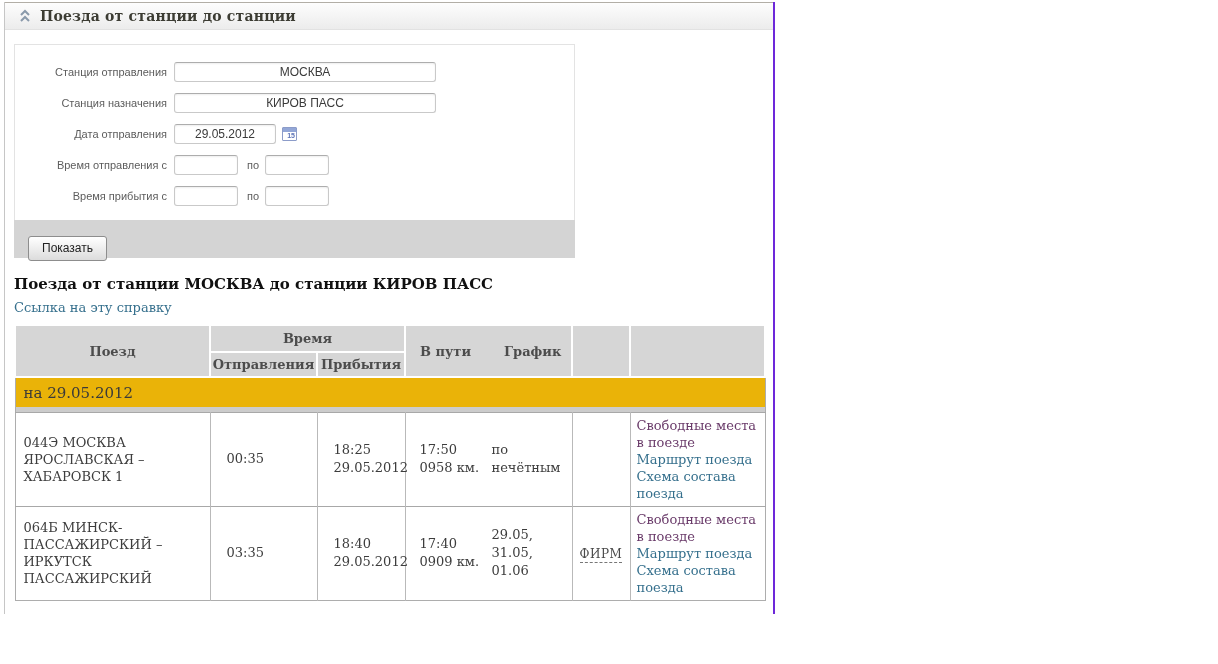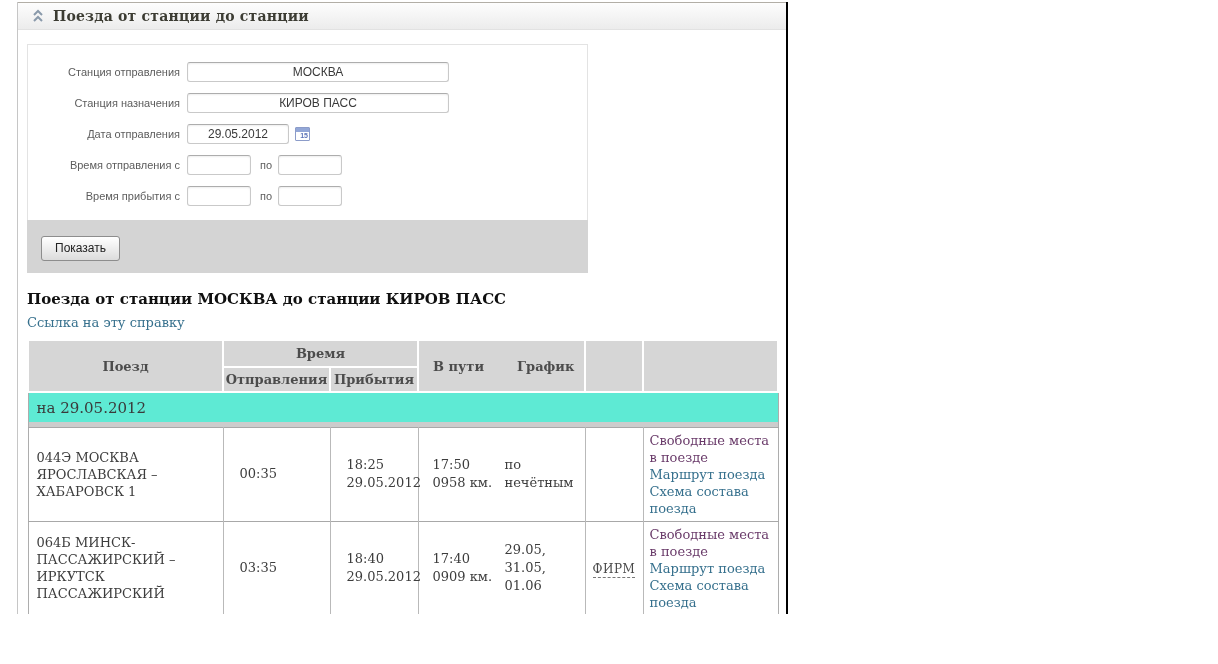--- a/index.html
+++ b/index.html
@@ -1,21 +1,21 @@
 <!DOCTYPE html>
 <html><head>
 <meta charset="utf-8">
 <style>
   * { margin:0; padding:0; box-sizing:border-box; }
   html,body { width:1218px; height:664px; background:#fff; font-family:"Liberation Sans", sans-serif; }
   .page { position:relative; width:1218px; height:664px; background:#fff; overflow:hidden; }
 
   .content {
-    position:absolute; left:17px; top:2px; width:771px; height:612px;
-    border-left:1px solid #c6c6c6; border-right:2px solid #000000;
+    position:absolute; left:4px; top:2px; width:771px; height:612px;
+    border-left:1px solid #c6c6c6; border-right:2px solid #6d28d9;
     background:#fff; overflow:hidden;
   }
 
   
   .topbar {
     height:28px; border-top:1px solid #b2aea6; border-bottom:1px solid #e2e2e2;
     background:linear-gradient(#fdfdfd,#ececec);
     display:flex; align-items:center; padding-left:14px;
   }
   .topbar .chev { width:12px; height:14px; margin-right:9px; cursor:pointer; }
@@ -39,21 +39,21 @@
   .tb-date { width:102px; }
   .tb-time { width:64px; }
   .po { font-size:11px; color:#5c5c5c; margin:0 6px 0 9px; }
   .cal {
     width:15px; height:14px; margin-left:6px; border:1px solid #8c9cc9; border-radius:1px;
     background:#fff; position:relative; cursor:pointer; display:inline-block;
   }
   .cal::before { content:""; position:absolute; left:0; top:0; right:0; height:4px; background:#93a7d7; }
   .cal .num { position:absolute; right:1px; bottom:0; font-size:7px; line-height:8px; color:#5d74b8; font-weight:bold; }
 
-  .form-gray { background:#d4d4d4; height:53px; padding:16px 0 0 14px; }
+  .form-gray { background:#d4d4d4; height:38px; padding:16px 0 0 14px; }
   .btn {
     font-size:12px; color:#222; padding:4px 13px 5px 13px;
     border:1px solid #8d8d8d; border-radius:3px;
     background:linear-gradient(#ffffff,#dcdcdc);
     cursor:pointer; font-family:"Liberation Sans",sans-serif;
   }
 
   
   .results-heading {
     margin:17px 0 0 9px; font-family:"DejaVu Serif","Liberation Serif",serif;
@@ -73,21 +73,21 @@
   }
   .trains thead tr.h1 th { height:27px; }
   .trains thead tr.h2 th { height:25px;margin-left:37px; }
   .hdr-duo { display:flex; align-items:flex-start; }
   .hdr-duo .d1 { margin-left:14px; }
   .hdr-duo .d2 { margin-left:33px; }
 
   .trains td.cell { border-left:1px solid #b9b9b9; vertical-align:middle; font-size:13px; color:#3d3d3d; background:#fff; }
   .trains td.cell:first-child { border-left:none; }
   .trains tr.datarow { border-top:1px solid #a8a8a8; }
-  .trains tr.daterow td { height:30px; font-size:15px; color:#3a3a3a; padding-left:8px; background:#5eead4;margin-left:12px; }
+  .trains tr.daterow td { height:30px; font-size:15px; color:#3a3a3a; padding-left:8px; background:#eab308;margin-left:12px; }
   .trains tr.seprow td { height:5px; background:#cccccc; padding:0; border:none; }
 
   .trains tr.r1 td { height:84px; }
   .trains tr.r2 td { height:92px; }
 
   .c-train { padding:6px 8px; line-height:17px; }
   .c-dep, .c-arr { padding-left:16px; line-height:18px; }
   .c-path { }
   .path-flex { display:flex; align-items:center; }
   .path-left { width:72px; margin-left:14px; line-height:18px; flex:0 0 auto; }

